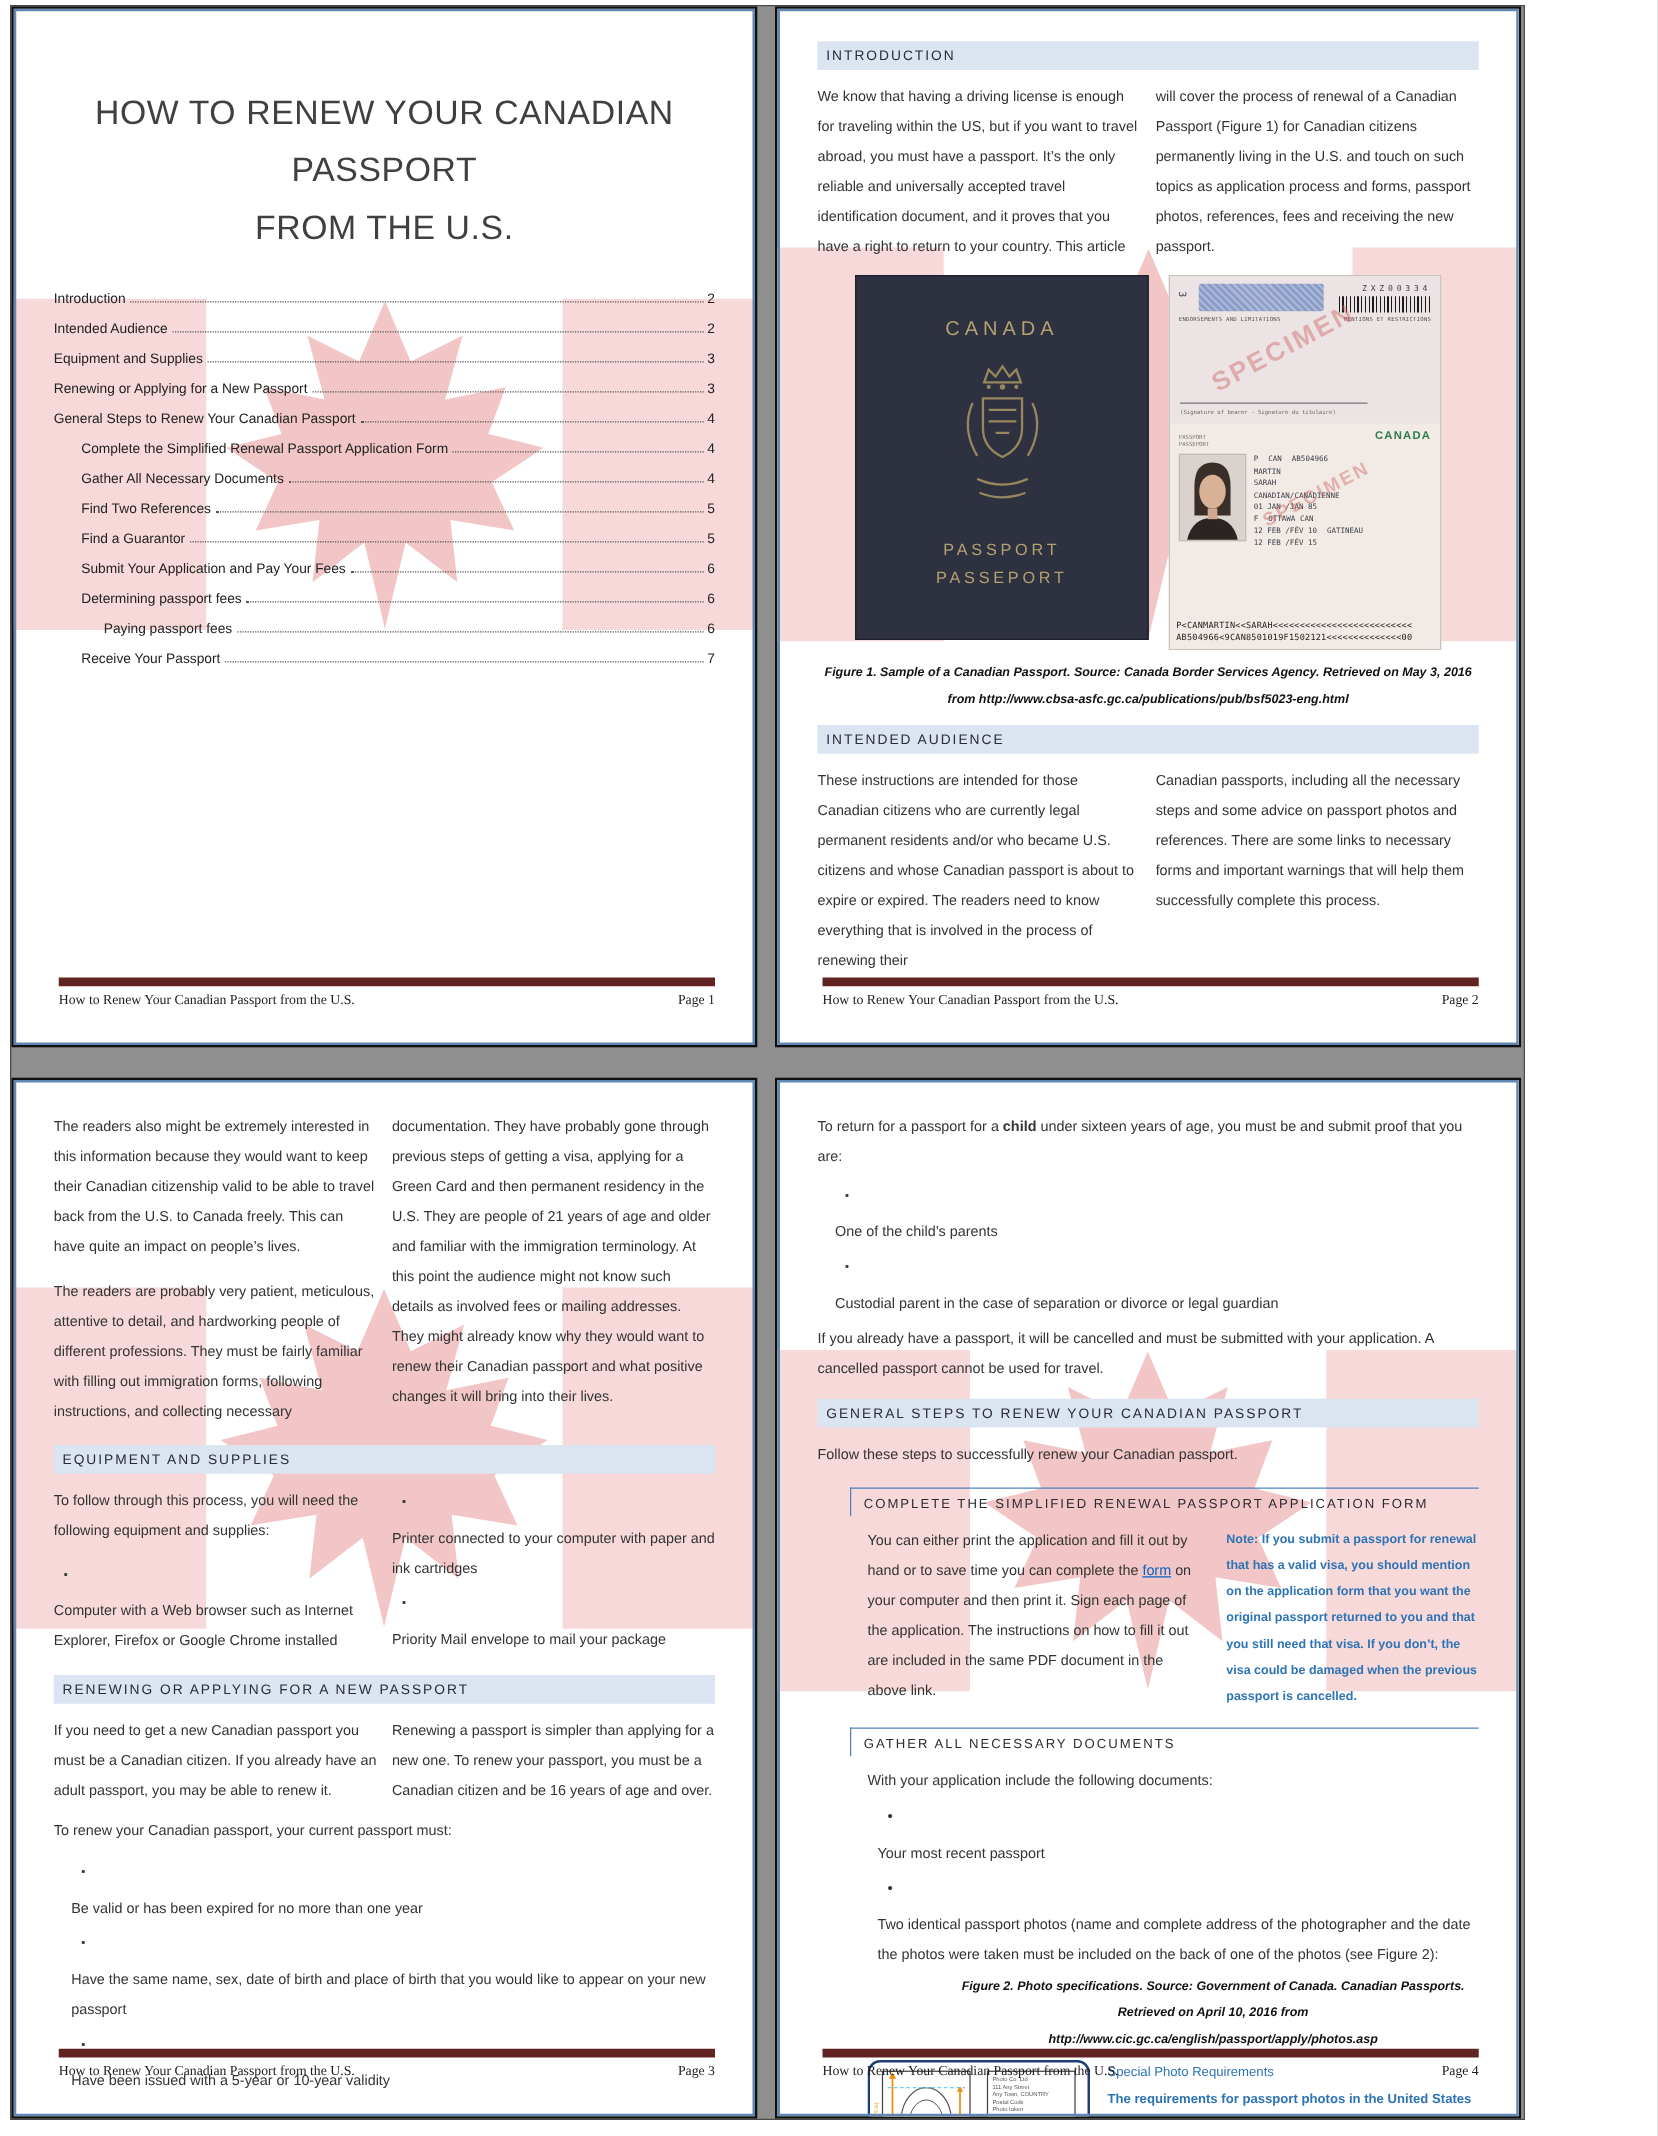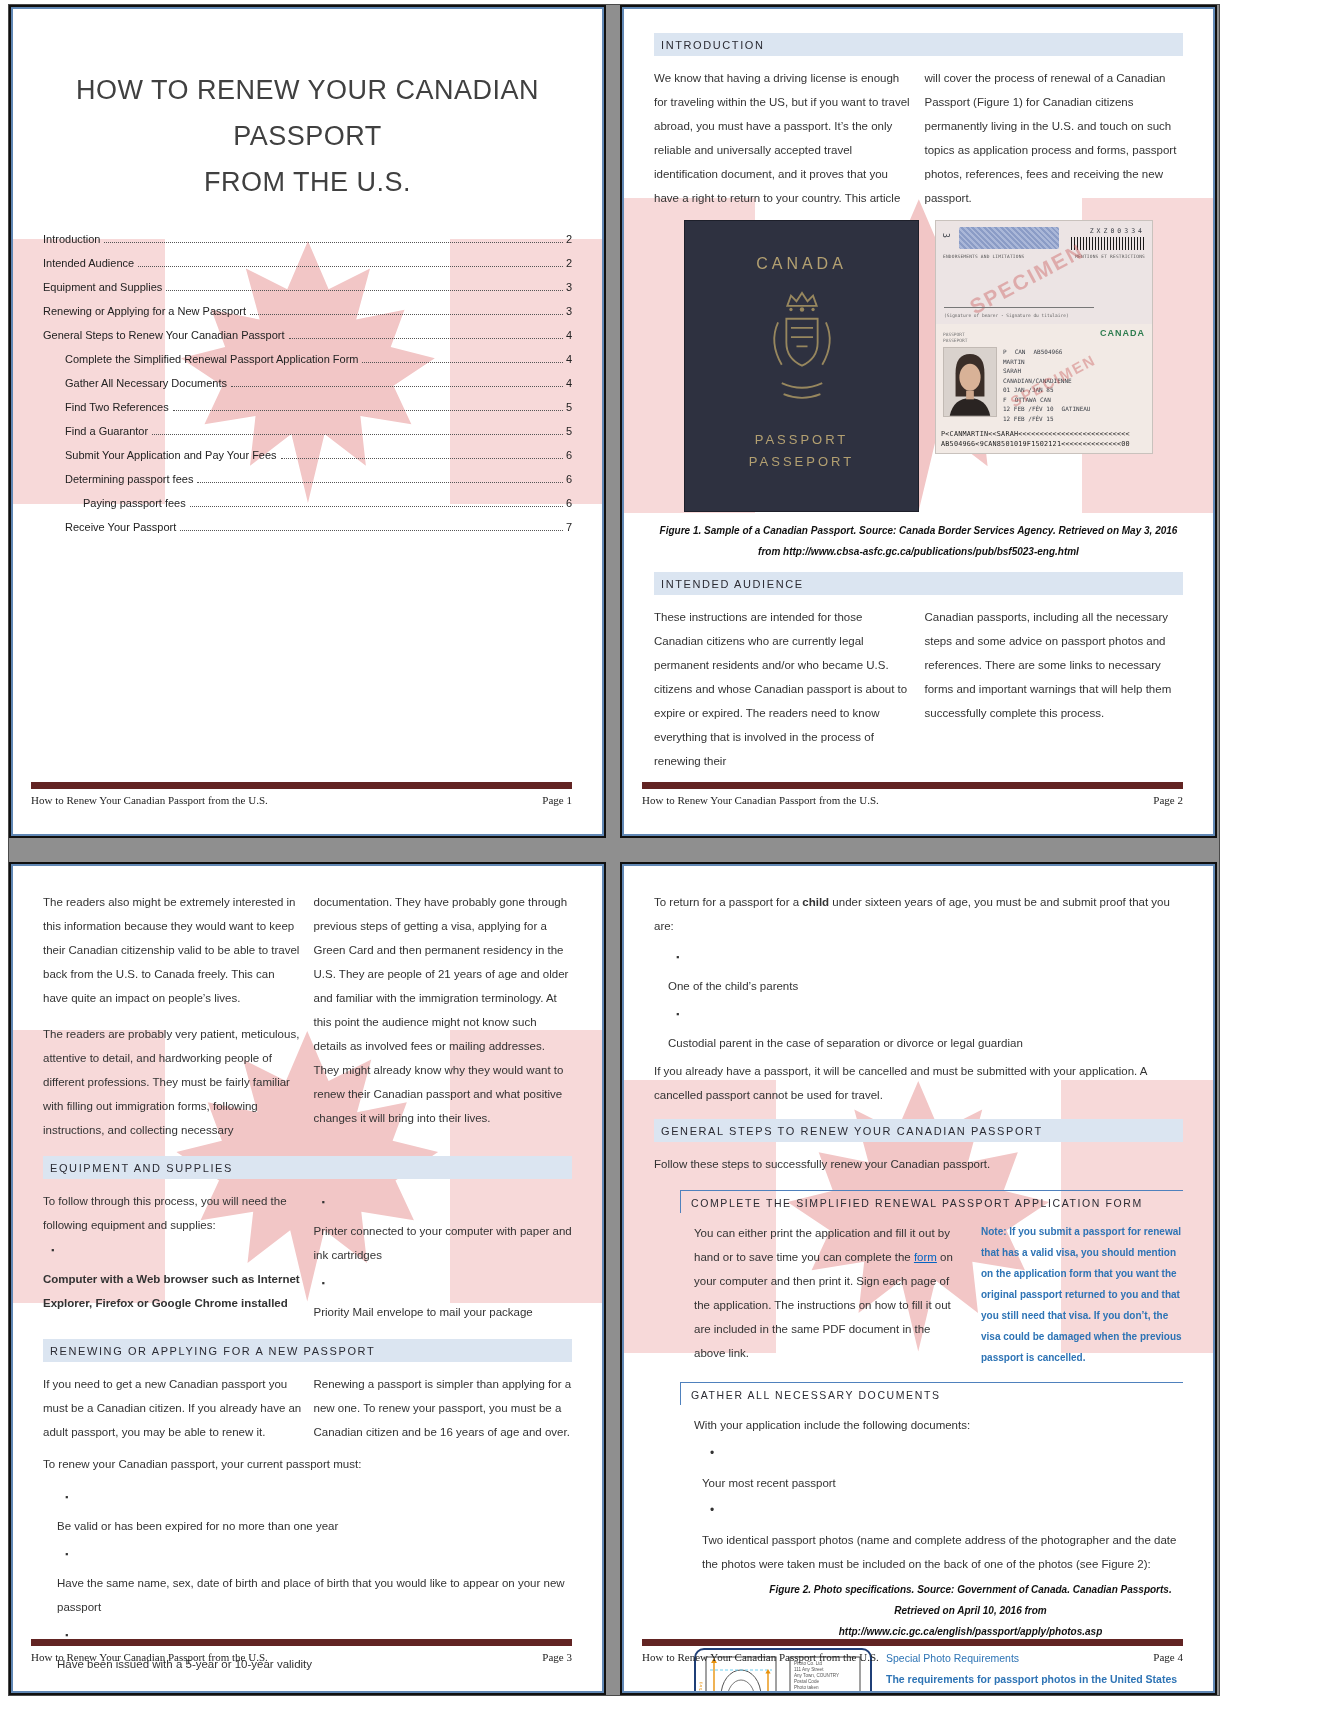--- a/index.html
+++ b/index.html
@@ -19,21 +19,21 @@
   .flag .leafwrap { flex:1; display:flex; align-items:center; justify-content:center; }
   .flag .leafwrap svg { height:104%; }
   .f1 { top:28%; height:32%; }
   .f2 { top:23%; height:38%; }
   .f3 { top:20%; height:33%; }
   .f4 { top:26%; height:33%; }
 
   .content { position:absolute; inset:26px 32px 66px 32px; z-index:1; }
 
   
-  .pfooter { position:absolute; left:20px; right:32px; bottom:30px; z-index:2;
+  .pfooter { position:absolute; left:36px; right:32px; bottom:30px; z-index:2;
     border-top:7px solid #622423; padding-top:5px;
     display:flex; justify-content:space-between;
     font-family:"Liberation Serif", serif; font-size:11px; color:#1c1c1c; }
 
   
   .band-heading { background:#dbe5f1; color:#2b2b33; font-size:11px; letter-spacing:1.6px;
     padding:6px 7px 5px 7px; margin-bottom:10px; }
   .para { font-size:11.5px; color:#333; line-height:24px; }
   .cols { display:flex; gap:12px; }
   .col { flex:1; }
@@ -57,21 +57,21 @@
 
   
   .figrow { display:flex; justify-content:center; align-items:flex-start; gap:16px; margin:10px 0 8px 0; }
   .cover { width:235px; height:292px; background:#2e3140; border:1px solid #1d1f2a;
     display:flex; flex-direction:column; align-items:center; color:#b3a071; }
   .cover .cname { margin-top:34px; font-size:16px; letter-spacing:4px; }
   .cover .arms { margin-top:18px; }
   .cover .pword { font-size:13px; letter-spacing:3px; line-height:22px; }
   .cover .pwords { margin-top:20px; text-align:center; }
 
-  .spec { width:218px; height:234px; border:1px solid #c9c2bd; background:#efe7e2; position:relative; overflow:hidden;
+  .spec { width:218px; height:300px; border:1px solid #c9c2bd; background:#efe7e2; position:relative; overflow:hidden;
     font-family:"DejaVu Sans Mono", monospace; color:#3c4048; display:flex; flex-direction:column; }
   .spec .topsec { height:118px; position:relative; padding:6px 7px 0 7px; background:#ece4e4; }
   .spec .toprow { display:flex; justify-content:space-between; align-items:flex-start; }
   .spec .digit3 { font-size:8px; transform:rotate(90deg); margin-top:4px; }
   .spec .guilloche { width:100px; height:22px; border-radius:2px;
     background:repeating-linear-gradient(45deg,#8b9cc6 0 2px,#aab7d8 2px 4px); }
   .spec .serialwrap { text-align:right; }
   .spec .serial { font-size:6.5px; letter-spacing:3px; }
   .spec .barcode { margin-top:2px; width:74px; height:13px;
     background:repeating-linear-gradient(90deg,#1a1a1a 0 1px,transparent 1px 3px); }
@@ -329,21 +329,21 @@
           <div class="col">
             <div class="para">The readers also might be extremely interested in this information because they would want to keep their Canadian citizenship valid to be able to travel back from the U.S. to Canada freely. This can have quite an impact on people’s lives.</div>
             <div class="para" style="margin-top:12px;">The readers are probably very patient, meticulous, attentive to detail, and hardworking people of different professions. They must be fairly familiar with filling out immigration forms, following instructions, and collecting necessary</div>
           </div>
           <div class="col para">documentation. They have probably gone through previous steps of getting a visa, applying for a Green Card and then permanent residency in the U.S. They are people of 21 years of age and older and familiar with the immigration terminology. At this point the audience might not know such details as involved fees or mailing addresses. They might already know why they would want to renew their Canadian passport and what positive changes it will bring into their lives.</div>
         </div>
         <div class="band-heading" style="margin-top:14px;">EQUIPMENT AND SUPPLIES</div>
         <div class="cols">
           <div class="col">
             <div class="para">To follow through this process, you will need the following equipment and supplies:</div>
-            <div style="font-weight:bold;">
+            <div style="margin-top:10px;">
               <div class="li">
                   <span class="marker sq"></span>
                   <span>Computer with a Web browser such as Internet Explorer, Firefox or Google Chrome installed</span>
                 </div>
             </div>
           </div>
           <div class="col">
             <div class="li">
                 <span class="marker sq"></span>
                 <span>Printer connected to your computer with paper and ink cartridges</span>

